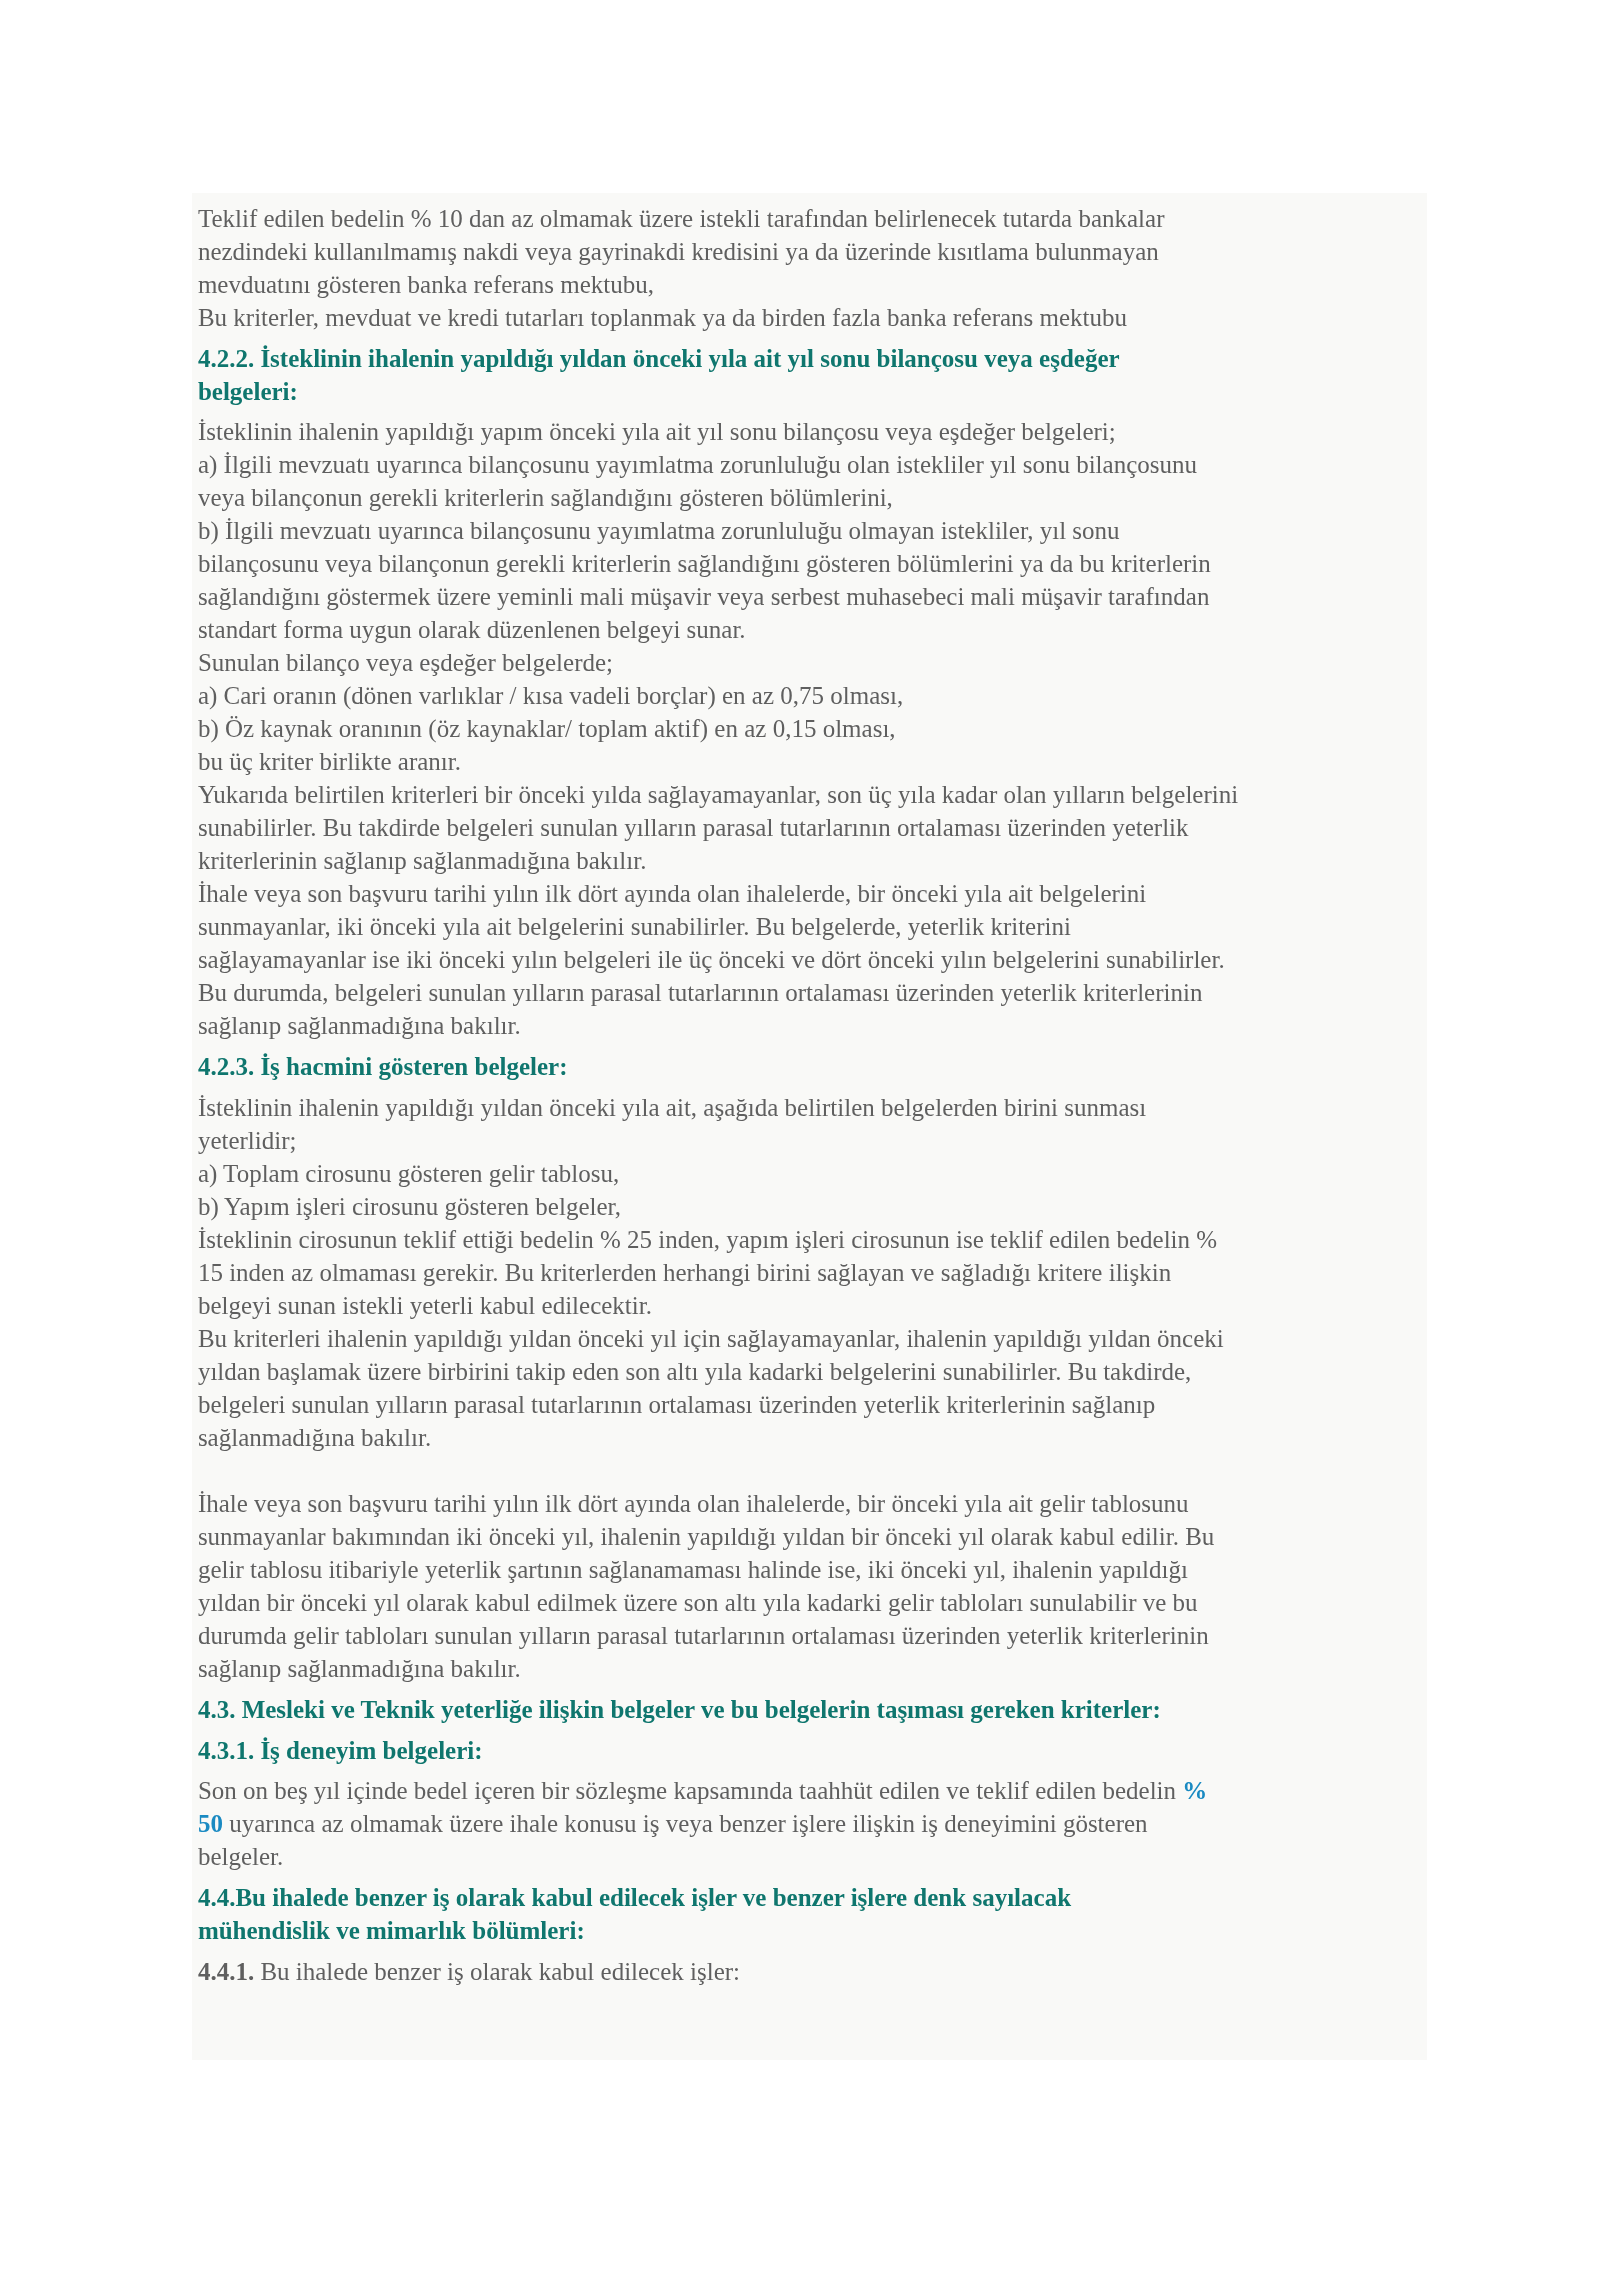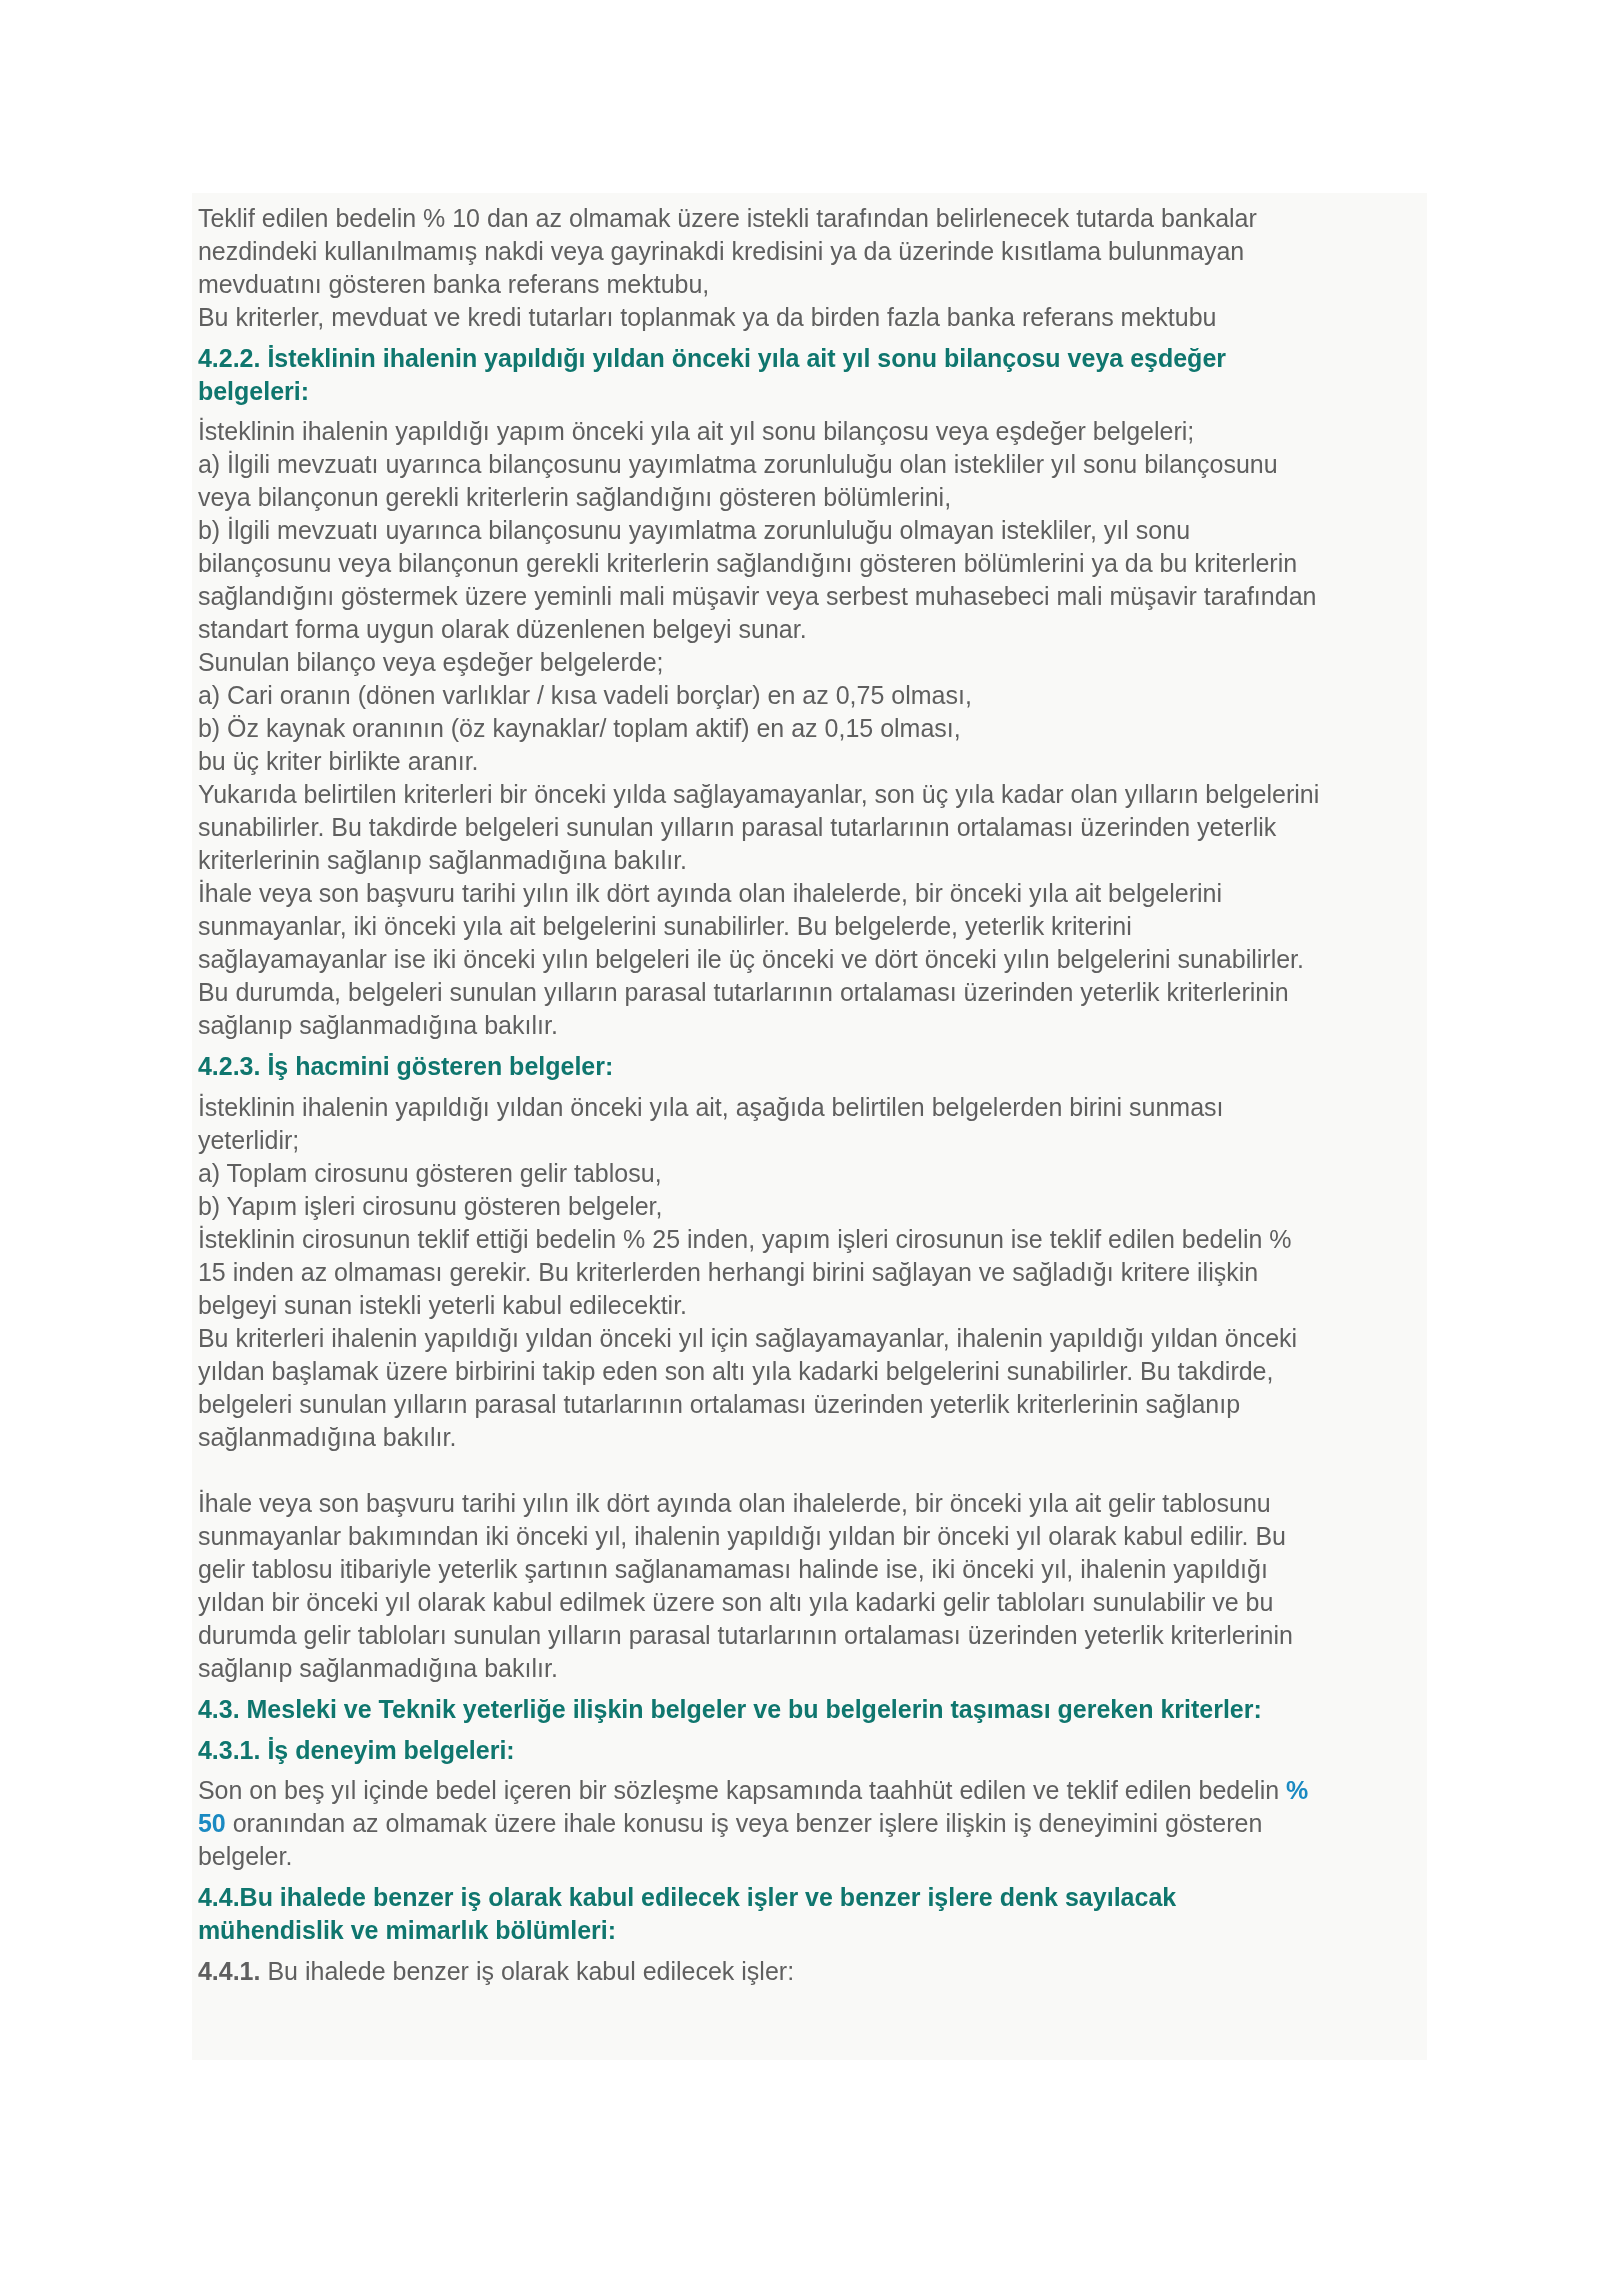--- a/index.html
+++ b/index.html
@@ -1,20 +1,20 @@
 <!DOCTYPE html>
 <html><head>
   <meta charset="utf-8">
   <style>
     html, body { margin: 0; padding: 0; background: #ffffff; }
     body { width: 1621px; height: 2293px; position: relative; overflow: hidden; }
     .doc {
       position: absolute; left: 192px; top: 193px; width: 1235px; height: 1867px;
       background: #f9f9f7; box-sizing: border-box; padding: 8.8px 5.9px 0 5.9px;
-      font-family: Liberation Sans, sans-serif; color: #5f5f5f;
+      font-family: Liberation Serif, serif; color: #5f5f5f;
       font-size: 25px; line-height: 33px;
     }
     .para { margin: 0; }
     .para .line { display: block; white-space: nowrap; }
     .heading { font-weight: bold; margin: 0; color: #0f766e; }
     .gap-after { margin-bottom: 7.8px; }
     .blank { height: 33px; }
     .accent { color: #1a8ac2; font-weight: bold; }
     .bold-inline { font-weight: bold; }
   </style>
@@ -83,21 +83,21 @@
     <span class="line">durumda gelir tabloları sunulan yılların parasal tutarlarının ortalaması üzerinden yeterlik kriterlerinin</span>
     <span class="line">sağlanıp sağlanmadığına bakılır.</span>
   </div>
 
   <div class="heading gap-after">4.3. Mesleki ve Teknik yeterliğe ilişkin belgeler ve bu belgelerin taşıması gereken kriterler:</div>
 
   <div class="heading gap-after">4.3.1. İş deneyim belgeleri:</div>
 
   <div class="para gap-after">
     <span class="line"><span>Son on beş yıl içinde bedel içeren bir sözleşme kapsamında taahhüt edilen ve teklif edilen bedelin </span><span class="accent">%</span></span>
-    <span class="line"><span class="accent">50</span><span> oranından az olmamak üzere ihale konusu iş veya benzer işlere ilişkin iş deneyimini gösteren</span></span>
+    <span class="line"><span class="accent">50</span><span> uyarınca az olmamak üzere ihale konusu iş veya benzer işlere ilişkin iş deneyimini gösteren</span></span>
     <span class="line">belgeler.</span>
   </div>
 
   <div class="heading gap-after">
     <span style="display:block">4.4.Bu ihalede benzer iş olarak kabul edilecek işler ve benzer işlere denk sayılacak</span>
     <span style="display:block">mühendislik ve mimarlık bölümleri:</span>
   </div>
 
   <div class="para">
     <span class="line"><span class="bold-inline">4.4.1.</span><span> Bu ihalede benzer iş olarak kabul edilecek işler:</span></span>

